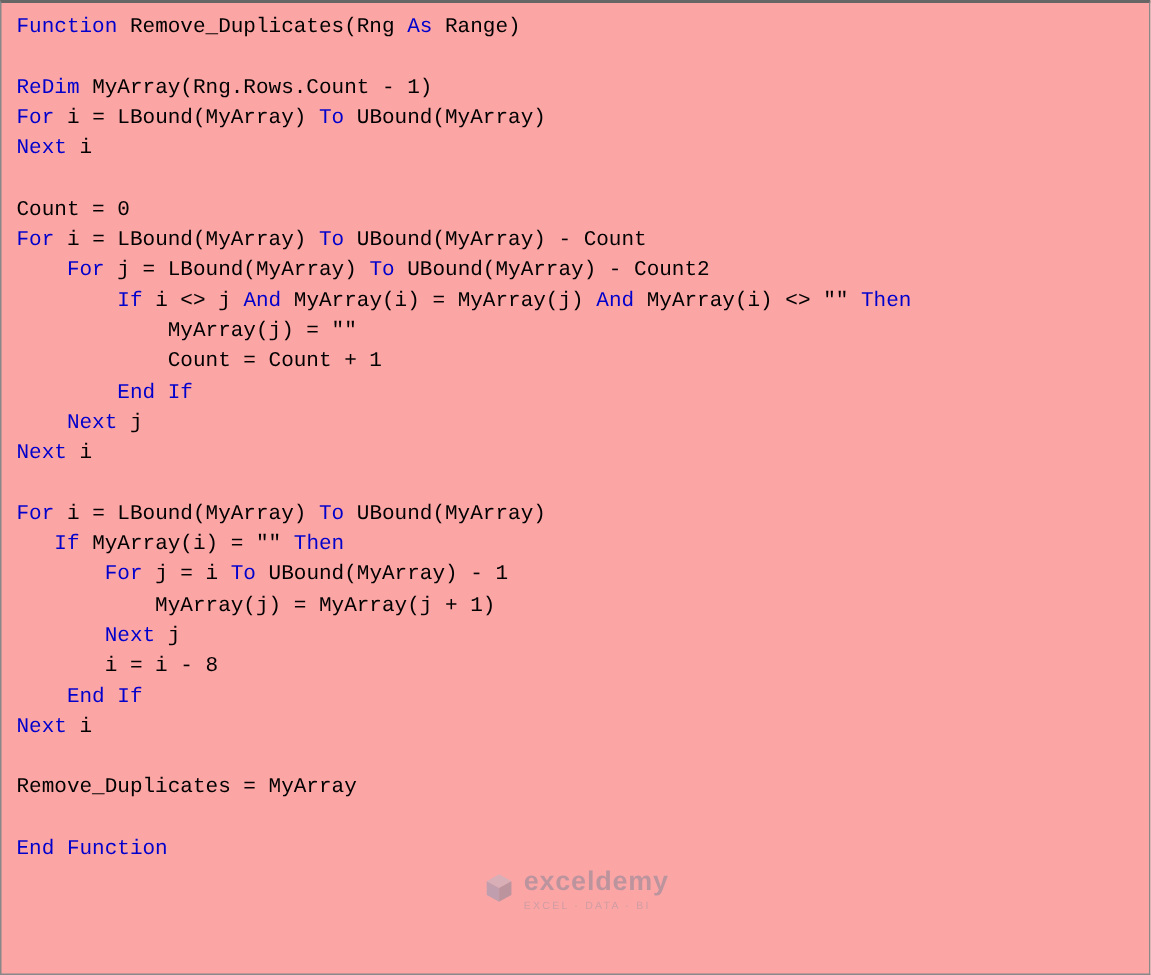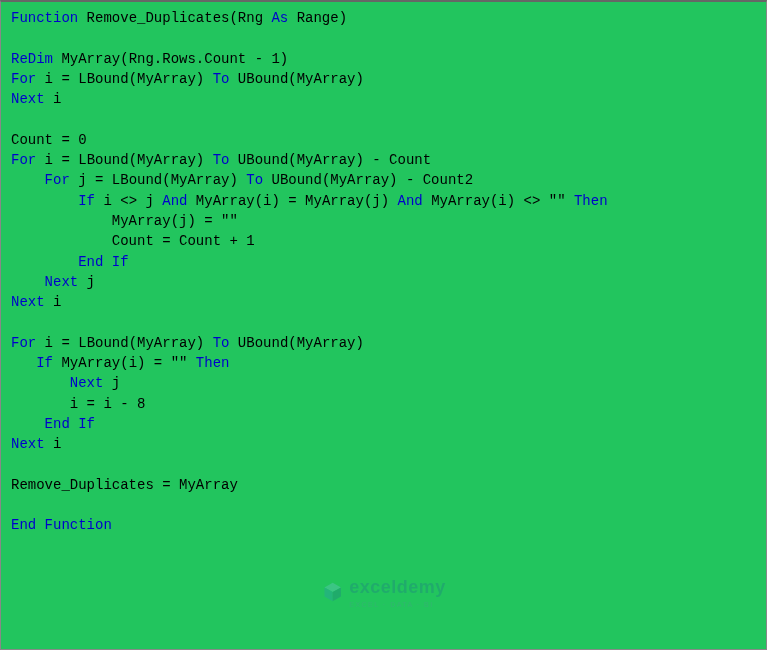--- a/index.html
+++ b/index.html
@@ -16,21 +16,21 @@
       line-height: 1.45;
       overflow: hidden;
       position: relative;
     }
     .editor-frame {
       border: 1px solid #888;
       border-top: 2px solid #666;
       width: 100%;
       height: 100%;
       padding: 6px 10px;
-      background: #22c55e;
+      background: #fca5a5;
       overflow: auto;
     }
     .code-line {
       white-space: pre;
       color: #000000;
     }
     .kw { color: #0000cc; }
     .txt { color: #000000; }
     .watermark {
       position: absolute;
@@ -80,20 +80,22 @@
       <div class="code-line"><span class="txt">    </span><span class="kw">For</span><span class="txt"> j = LBound(MyArray) </span><span class="kw">To</span><span class="txt"> UBound(MyArray) - Count2</span></div>
       <div class="code-line"><span class="txt">        </span><span class="kw">If</span><span class="txt"> i &lt;&gt; j </span><span class="kw">And</span><span class="txt"> MyArray(i) = MyArray(j) </span><span class="kw">And</span><span class="txt"> MyArray(i) &lt;&gt; "" </span><span class="kw">Then</span></div>
       <div class="code-line"><span class="txt">            MyArray(j) = ""</span></div>
       <div class="code-line"><span class="txt">            Count = Count + 1</span></div>
       <div class="code-line"><span class="txt">        </span><span class="kw">End If</span></div>
       <div class="code-line"><span class="txt">    </span><span class="kw">Next</span><span class="txt"> j</span></div>
       <div class="code-line"><span class="kw">Next</span><span class="txt"> i</span></div>
       <div class="code-line">&nbsp;</div>
       <div class="code-line"><span class="kw">For</span><span class="txt"> i = LBound(MyArray) </span><span class="kw">To</span><span class="txt"> UBound(MyArray)</span></div>
       <div class="code-line"><span class="txt">   </span><span class="kw">If</span><span class="txt"> MyArray(i) = "" </span><span class="kw">Then</span></div>
+      <div class="code-line"><span class="txt">       </span><span class="kw">For</span><span class="txt"> j = i </span><span class="kw">To</span><span class="txt"> UBound(MyArray) - 1</span></div>
+      <div class="code-line"><span class="txt">           MyArray(j) = MyArray(j + 1)</span></div>
       <div class="code-line"><span class="txt">       </span><span class="kw">Next</span><span class="txt"> j</span></div>
       <div class="code-line"><span class="txt">       i = i - 8</span></div>
       <div class="code-line"><span class="txt">    </span><span class="kw">End If</span></div>
       <div class="code-line"><span class="kw">Next</span><span class="txt"> i</span></div>
       <div class="code-line">&nbsp;</div>
       <div class="code-line"><span class="txt">Remove_Duplicates = MyArray</span></div>
       <div class="code-line">&nbsp;</div>
       <div class="code-line"><span class="kw">End Function</span></div>
     </div>
 </div>

